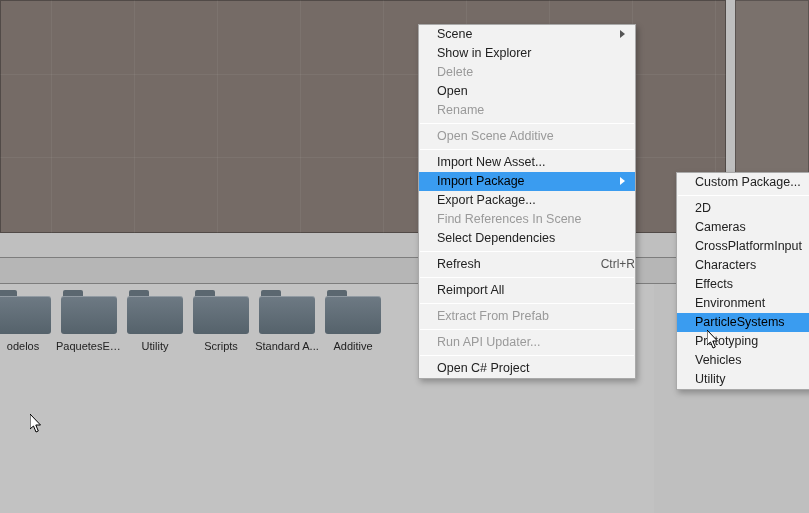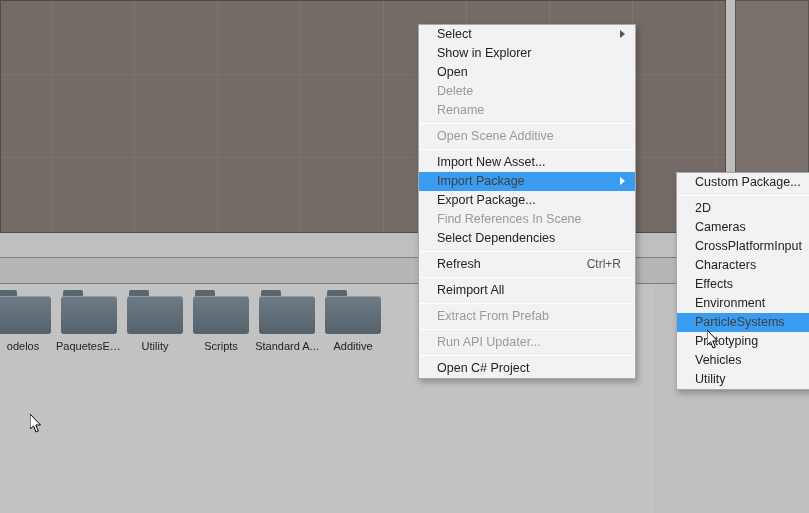--- a/index.html
+++ b/index.html
@@ -68,32 +68,32 @@
       border:1px solid #a9a9a9;
       box-shadow:2px 3px 6px rgba(0,0,0,0.28);
       font-size:12.5px; color:#222;
     }
     .menu-main { left:418px; top:24px; }
     .menu-sub  { left:636px; top:172px; width:172px;margin-left:40px; }
     .menu-item {
       height:19px; line-height:19px; padding:0 28px 0 18px;
       position:relative; white-space:nowrap;
     }
-    .menu-item.highlight { background:#3a9cf0; color:#404040; }
+    .menu-item.highlight { background:#3a9cf0; color:#000000; }
     .menu-item.disabled  { color:#9a9a9a; }
     .menu-sep { height:1px; margin:3px 1px; background:#d4d4d4; border-bottom:1px solid #fff; }
     .menu-item .arrow {
       position:absolute; right:10px; top:5px; width:0;height:0;
       border-top:4px solid transparent;
       border-bottom:4px solid transparent;
       border-left:5px solid #555;
     }
     .menu-item.highlight .arrow { border-left-color:#fff; }
     .menu-item .shortcut {
-      position:absolute; right:14px; top:0; font-size:12px; color:#555;
+      position:absolute; right:0; top:0; font-size:12px; color:#555;
     }
 
     
     .cursor { position:absolute; pointer-events:none; }
     .cursor svg { display:block; }
   </style>
 </head>
 <body>
 
 <div class="viewport">
@@ -143,26 +143,26 @@
     <div class="folder-icon">
         <div class="tab"></div>
         <div class="body"></div>
       </div>
     <span class="folder-label">Additive</span>
   </div>
 </div>
 
 <div class="menu menu-main">
   <div class="menu-item">
-    <span>Select</span>
+    <span>Scene</span>
     <span class="arrow"></span>
   </div>
   <div class="menu-item"><span>Show in Explorer</span></div>
+  <div class="menu-item disabled"><span>Delete</span></div>
   <div class="menu-item"><span>Open</span></div>
-  <div class="menu-item disabled"><span>Delete</span></div>
   <div class="menu-item disabled"><span>Rename</span></div>
   <div class="menu-sep"></div>
   <div class="menu-item disabled"><span>Open Scene Additive</span></div>
   <div class="menu-sep"></div>
   <div class="menu-item"><span>Import New Asset...</span></div>
   <div class="menu-item highlight">
     <span>Import Package</span>
     <span class="arrow"></span>
   </div>
   <div class="menu-item"><span>Export Package...</span></div>

